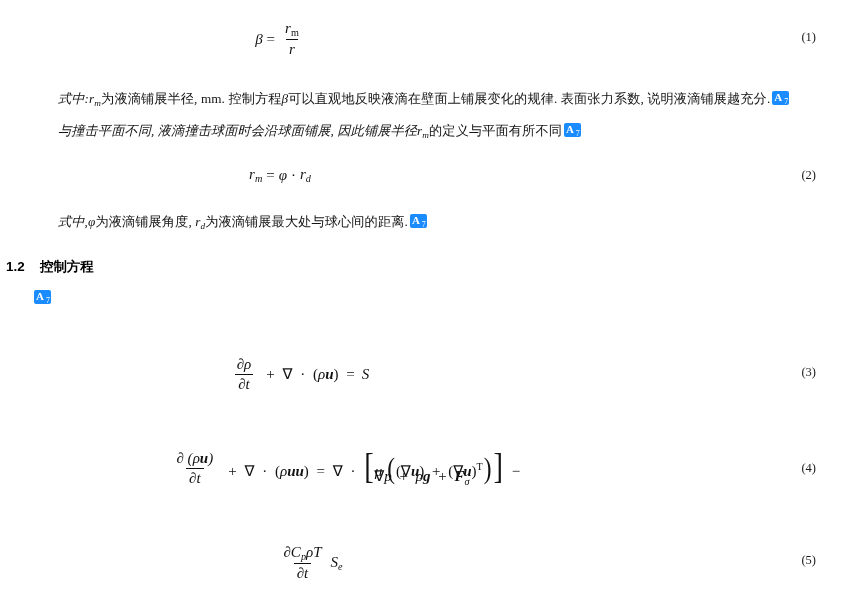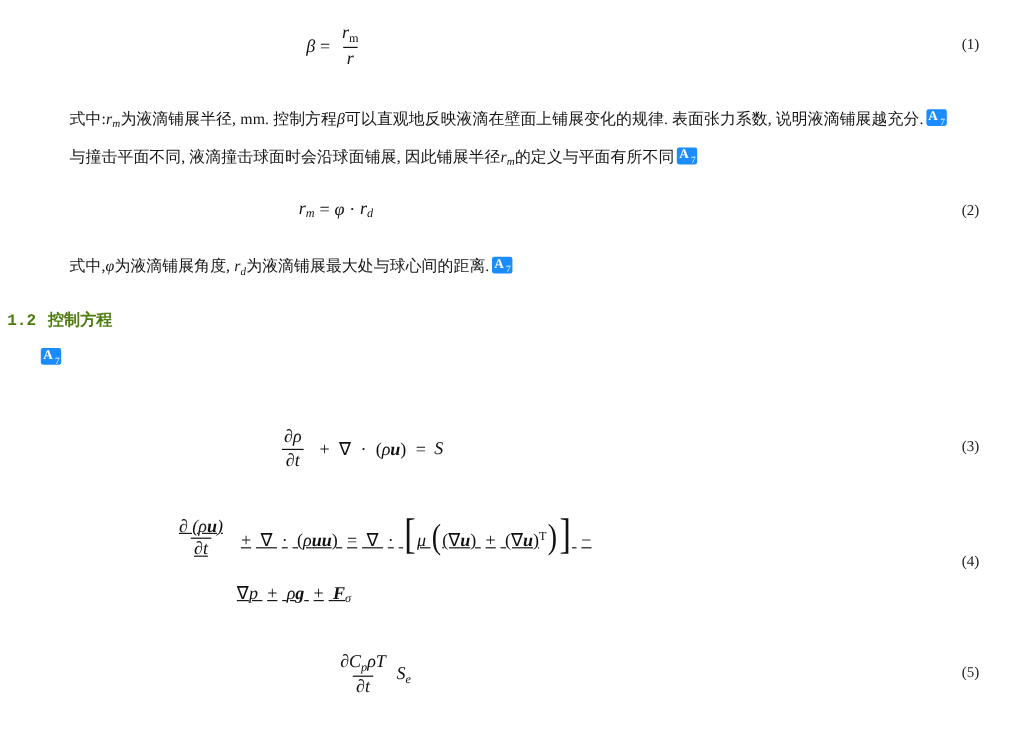--- a/index.html
+++ b/index.html
@@ -23,41 +23,41 @@
   }
 
   
   .para {
     position: absolute;
     font-size: 13.2px;
     line-height: 25px;
     color: #141414;
     letter-spacing: 0.1px;
   }
-  .indent { text-indent: 26px; }
+  .indent { text-indent: 26px; font-style: italic; }
 
   .eqline {
     position: absolute;
     display: flex;
     align-items: center;
     justify-content: center;
   }
   .eqnum {
     position: absolute;
     font-size: 12.5px;
     color: #1a1a1a;
     right: 32px;
   }
 
   .heading {
     position: absolute;
     font-size: 13.4px;
     font-weight: bold;
-    color: #4d7c0f;
-    font-family: Liberation Mono, monospace;
+    color: #000000;
+    font-family: Liberation Sans, sans-serif;
   }
   .heading .hnum {
     display: inline-block;
     width: 34px;
   }
 
   
   .math {
     font-family: "Liberation Serif", serif;
     font-style: italic;
@@ -213,21 +213,21 @@
         <span class="den">∂t</span>
       </span>
       <span class="up" style="padding-left:5px;">
         <span class="op">+</span> <span class="up">∇</span> <span class="op">·</span> (<span style="font-style:italic;">ρ</span><span class="bold">u</span>) <span class="op">=</span>
       </span>
       <span style="padding-left:3px;">S</span>
     </span>
   </div>
   <div class="eqnum" style="top:365px;">(3)</div>
 
-  <div class="eqline" style="left:0; top:436px; width:640px; height:64px; flex-direction:column;text-decoration:underline;">
+  <div class="eqline" style="left:0; top:436px; width:640px; height:64px; flex-direction:row;">
     <span class="math">
       <span class="frac">
         <span class="num">∂ (<span style="font-style:italic;">ρ</span><span class="bold">u</span>)</span>
         <span class="den">∂<span style="font-style:italic;">t</span></span>
       </span>
       <span class="up" style="padding-left:5px;">
         <span class="op">+</span> ∇ <span class="op">·</span> (<span style="font-style:italic;">ρ</span><span class="bold">uu</span>) <span class="op">=</span> ∇ <span class="op">·</span>
         <span class="brack-big">[</span><span style="font-style:italic;">μ</span>
         <span class="paren-big">(</span>(∇<span class="bold">u</span>) <span class="op">+</span> (∇<span class="bold">u</span>)<span class="sup">T</span><span class="paren-big">)</span><span class="brack-big">]</span>
         <span class="op">−</span>

